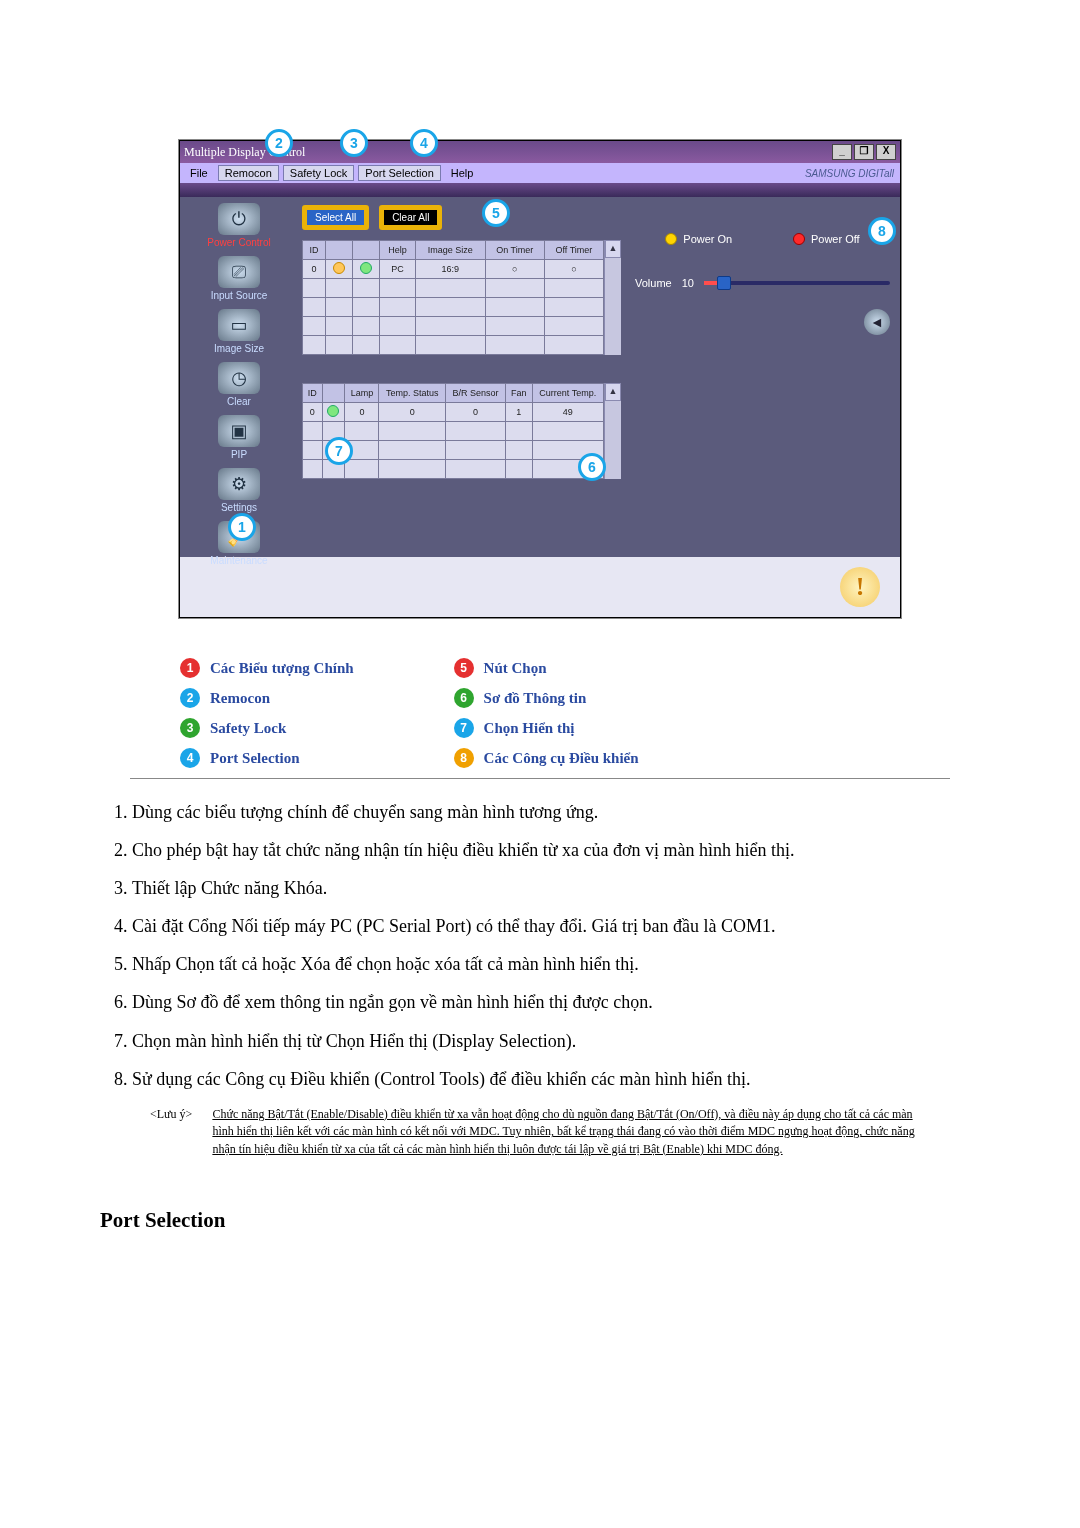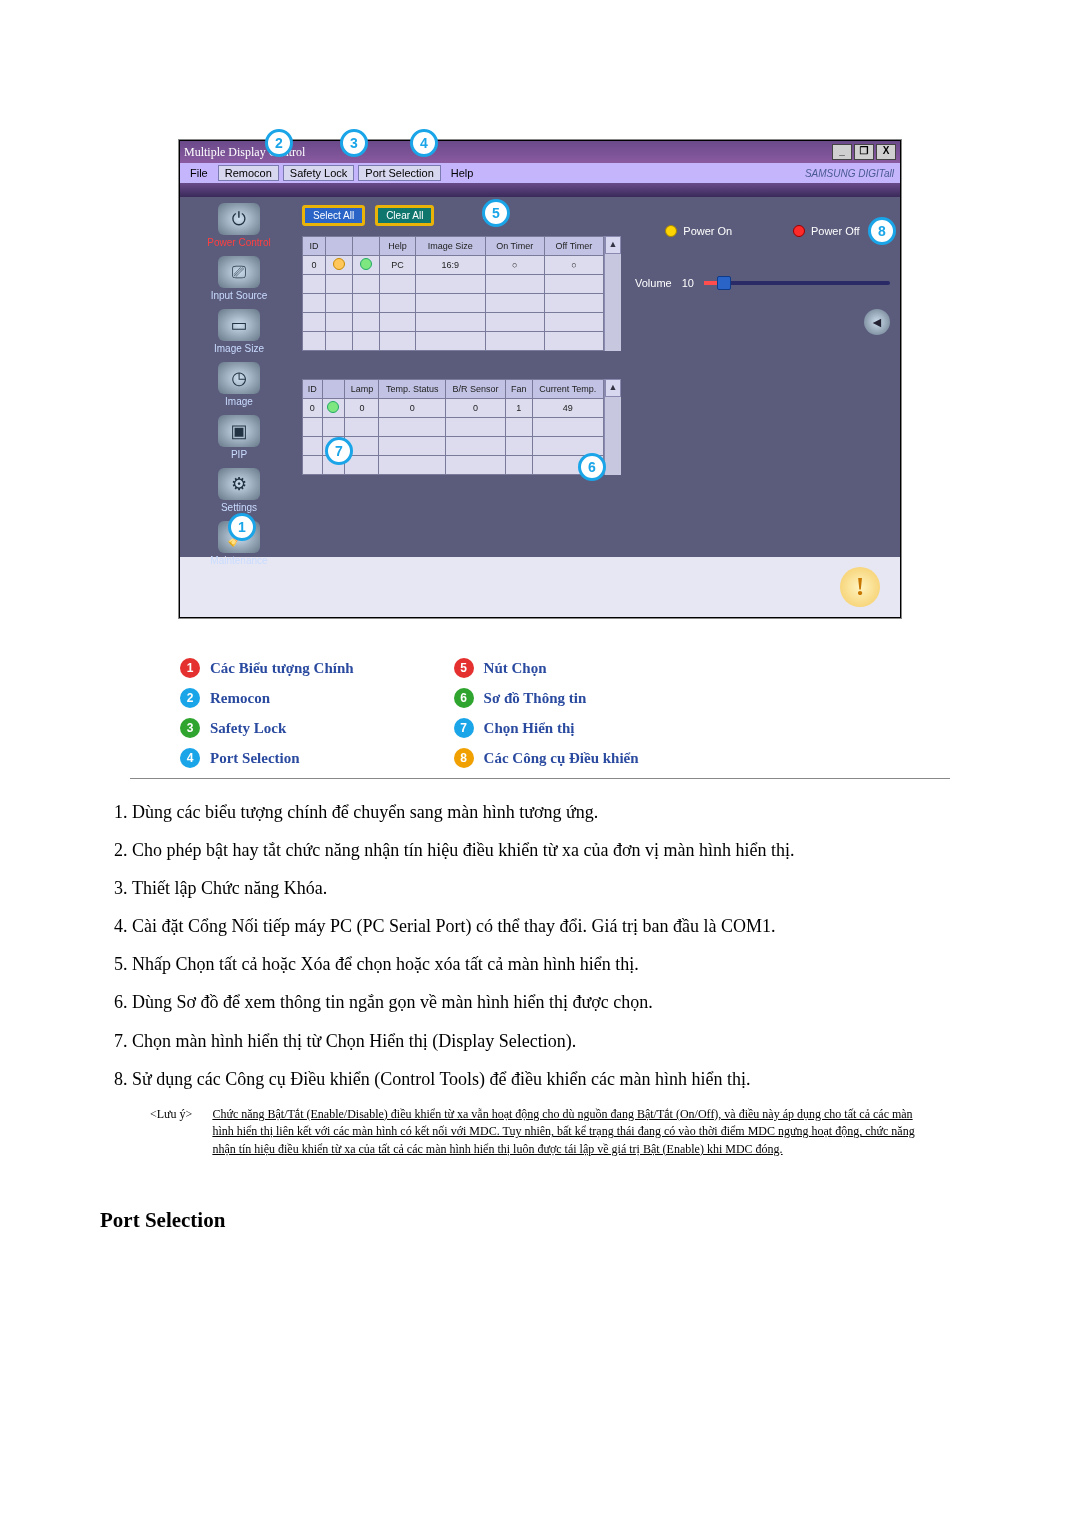--- a/index.html
+++ b/index.html
@@ -131,28 +131,28 @@
   }
   .btnrow {
     display: flex;
     gap: 10px;
     margin-bottom: 10px;
     align-items: center;
   }
   .pill-btn {
     background: #2964c6;
     color: #fff;
-    border: 3px solid #eab308;
+    border: 5px solid #eab308;
     border-radius: 3px;
     padding: 2px 8px;
     font-size: 10px;
     cursor: pointer;
   }
   .pill-btn2 {
-    background: #0f766e;
+    background: #000000;
   }
   table.grid {
     border-collapse: collapse;
     width: 100%;
     background: #0f766e;
     color: #222;
   }
   table.grid th, table.grid td {
     border: 1px solid #7a7a9a;
     font-size: 9px;
@@ -175,38 +175,38 @@
     width: 255px;
     background: #5b5b7c;
     padding: 12px 10px;
     font-family: Arial, sans-serif;
     font-size: 11px;
     color: #fff;
   }
   .pwr-row {
     display: flex;
     justify-content: space-around;
-    margin-top: 16px;
+    margin-top: 24px;
     align-items: center;
   }
   .pwr-btn {
     display: flex;
     align-items: center;
     gap: 6px;
     color: #fff;
     font-size: 11px;
     cursor: pointer;
   }
   .dot {
     width: 10px; height: 10px; border-radius: 50%;
   }
   .dot.on { background: #ffd400; border: 1px solid #a88800; }
   .dot.off { background: #ff2a2a; border: 1px solid #900; }
   .vol-row {
-    margin-top: 40px;
+    margin-top: 32px;
     display: flex;
     align-items: center;
     gap: 10px;
   }
   .vol-track {
     flex: 1;
     height: 4px;
     background: #2a2a66;
     position: relative;
     border-radius: 2px;
@@ -385,21 +385,21 @@
         <div class="side-item">
           <div class="side-icon">⎚</div>
           <div class="side-label">Input Source</div>
         </div>
         <div class="side-item">
           <div class="side-icon">▭</div>
           <div class="side-label">Image Size</div>
         </div>
         <div class="side-item">
           <div class="side-icon">◷</div>
-          <div class="side-label">Image</div>
+          <div class="side-label">Clear</div>
         </div>
         <div class="side-item">
           <div class="side-icon">▣</div>
           <div class="side-label">PIP</div>
         </div>
         <div class="side-item">
           <div class="side-icon">⚙</div>
           <div class="side-label">Settings</div>
         </div>
         <div class="side-item">

